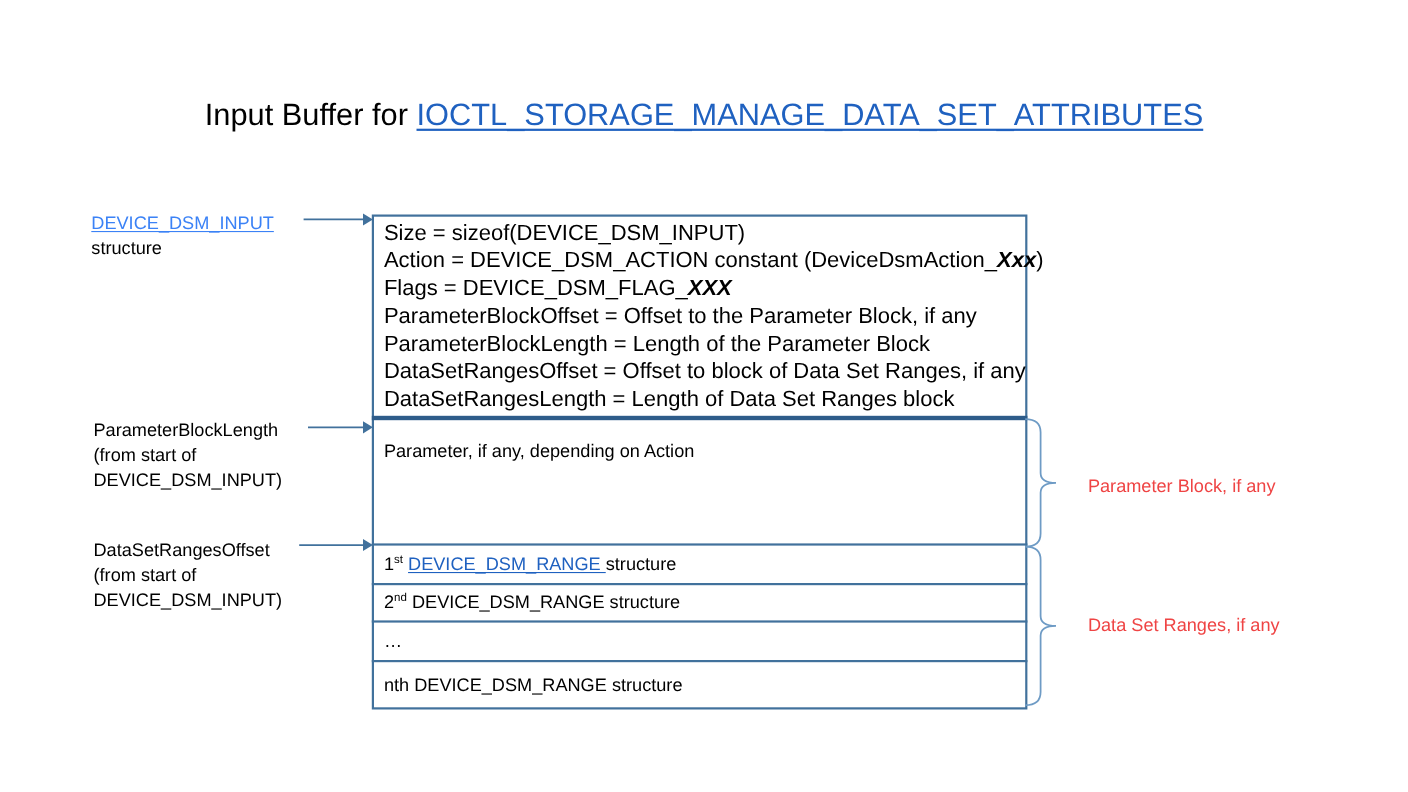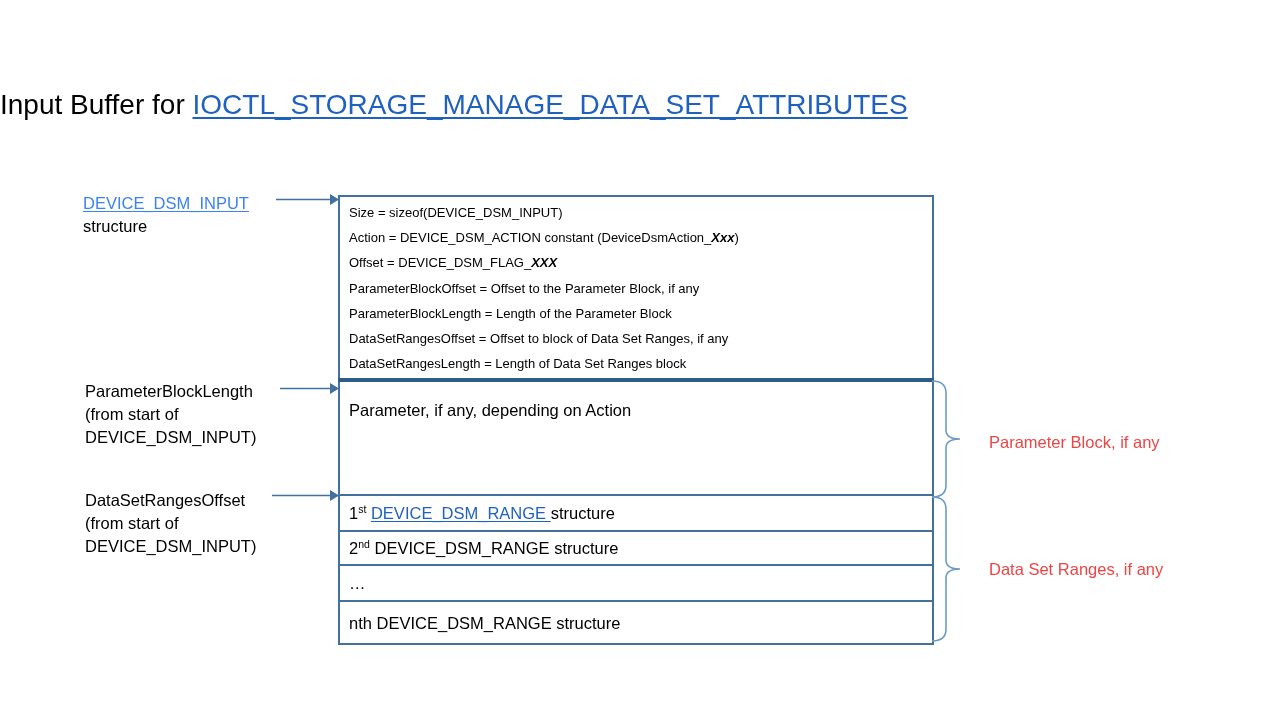--- a/index.html
+++ b/index.html
@@ -15,21 +15,21 @@
     font-family: "Liberation Sans", sans-serif;
     color: #000000;
   }
 
   
   #title {
     position: absolute;
     left: 0;
     top: 88px;
     width: 1280px;
-    text-align: left;
+    text-align: center;
     font-size: 28px;
     line-height: 34px;
     white-space: nowrap;
   }
   #title .plain { color: #000000; }
   #title .link {
     color: #1F61C0;
     text-decoration: underline;
     text-underline-offset: 3px;
   }
@@ -45,21 +45,21 @@
     border: 2px solid #41719C;
     background: #ffffff;
   }
 
   
   #header-fields {
     position: absolute;
     left: 338px;
     top: 200px;
     width: 590px;
-    font-size: 13px;
+    font-size: 20px;
     line-height: 25.2px;
     padding-left: 11px;
     box-sizing: border-box;
     white-space: nowrap;
   }
   #header-fields .ln { height: 25.2px; }
   #header-fields i { font-style: italic; font-weight: bold; }
 
   
   #divider-1 {
@@ -151,21 +151,21 @@
 
 <div id="title">
   <span class="plain">Input Buffer for </span><span class="link">IOCTL_STORAGE_MANAGE_DATA_SET_ATTRIBUTES</span>
 </div>
 
 <div id="main-box"></div>
 
 <div id="header-fields">
   <div class="ln">Size  = sizeof(DEVICE_DSM_INPUT)</div>
   <div class="ln"><span>Action = DEVICE_DSM_ACTION  constant (DeviceDsmAction_</span><i>Xxx</i><span>)</span></div>
-  <div class="ln"><span>Offset = DEVICE_DSM_FLAG_</span><i>XXX</i></div>
+  <div class="ln"><span>Flags = DEVICE_DSM_FLAG_</span><i>XXX</i></div>
   <div class="ln">ParameterBlockOffset  = Offset to the Parameter Block, if any</div>
   <div class="ln">ParameterBlockLength  = Length of the Parameter Block</div>
   <div class="ln">DataSetRangesOffset  = Offset to block of Data Set Ranges, if any</div>
   <div class="ln">DataSetRangesLength  = Length of Data Set Ranges block</div>
 </div>
 
 <div id="divider-1"></div>
 
 <div id="params-row">
   <div class="txt">Parameter, if any, depending on Action</div>

